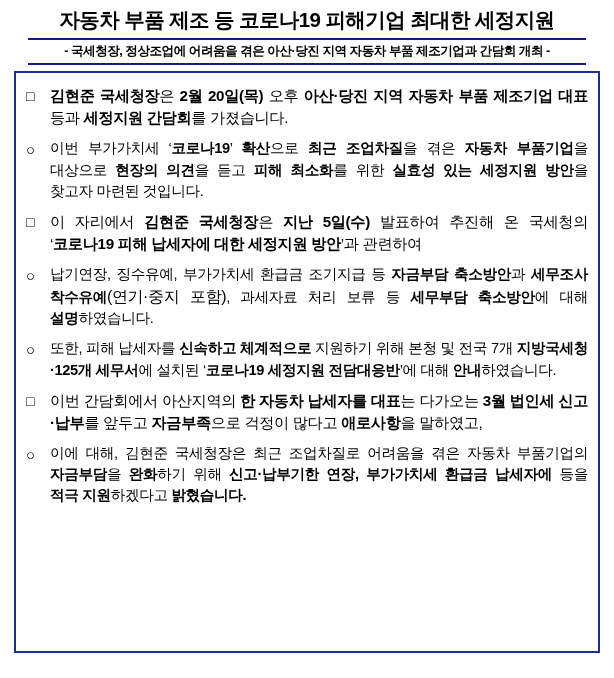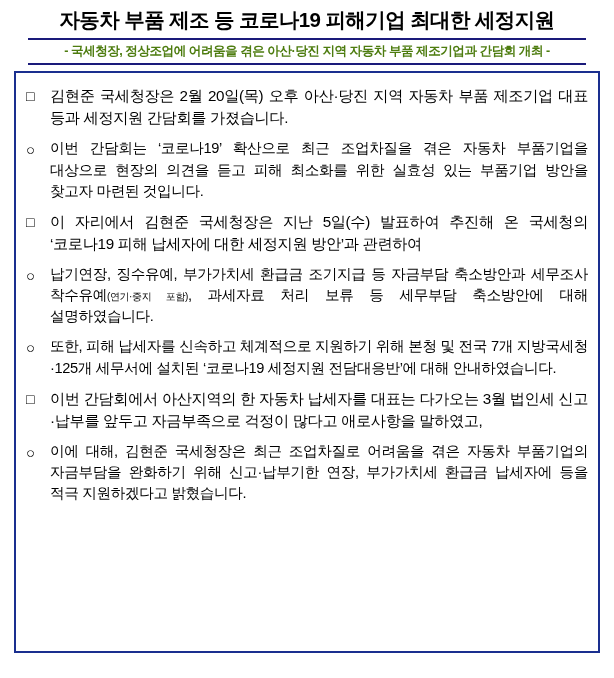--- a/index.html
+++ b/index.html
@@ -27,21 +27,21 @@
     font-weight: bold;
     letter-spacing: -0.6px;
     line-height: 1.15;
     margin: 2px 0 6px 0;
     white-space: nowrap;
   }
   .subline {
     text-align: center;
     font-size: 12.6px;
     font-weight: bold;
-    color: #4d7c0f;
+    color: #000000;
     letter-spacing: -0.5px;
     line-height: 1.25;
     white-space: nowrap;
   }
   .rule {
     border: 0;
     border-top: 2px solid #1a1a7a;
     margin: 4px 18px 4px 18px;
   }
   .box {
@@ -74,24 +74,24 @@
     font-size: 15.2px;
     line-height: 1.45;
     letter-spacing: -0.35px;
     text-align: justify;
     word-break: keep-all;
   }
   .text.sub {
     font-size: 14.6px;
   }
   b {
-    font-weight: normal;
+    font-weight: bold;
   }
   .small {
-    font-size: 10px;
+    font-size: 16px;
     letter-spacing: -0.4px;
   }
 </style>
 </head>
 <body>
 
 <div class="page">
 
   <div class="headline">자동차 부품 제조 등 코로나19 피해기업 최대한 세정지원</div>
 
@@ -99,21 +99,21 @@
   <div class="subline">- 국세청장, 정상조업에 어려움을 겪은 아산·당진 지역 자동차 부품 제조기업과 간담회 개최 -</div>
   <hr class="rule">
 
   <div class="box" id="content-box">
       <div class="item">
         <div class="marker sq">□</div>
         <div class="text"><b>김현준 국세청장</b><span>은 </span><b>2월 20일(목)</b><span> 오후 </span><b>아산·당진 지역 자동차 부품 제조기업 대표</b><span> 등과 </span><b>세정지원 간담회</b><span>를 가졌습니다.</span></div>
       </div>
       <div class="item">
         <div class="marker">○</div>
-        <div class="text sub"><span>이번 간담회는 ‘</span><b>코로나19</b><span>’ </span><b>확산</b><span>으로 </span><b>최근 조업차질</b><span>을 겪은 </span><b>자동차 부품기업</b><span>을 대상으로 </span><b>현장의 의견</b><span>을 듣고 </span><b>피해 최소화</b><span>를 위한 </span><b>실효성 있는 부품기업 방안</b><span>을 찾고자 마련된 것입니다.</span></div>
+        <div class="text sub"><span>이번 부가가치세 ‘</span><b>코로나19</b><span>’ </span><b>확산</b><span>으로 </span><b>최근 조업차질</b><span>을 겪은 </span><b>자동차 부품기업</b><span>을 대상으로 </span><b>현장의 의견</b><span>을 듣고 </span><b>피해 최소화</b><span>를 위한 </span><b>실효성 있는 세정지원 방안</b><span>을 찾고자 마련된 것입니다.</span></div>
       </div>
       <div class="item">
         <div class="marker sq">□</div>
         <div class="text"><span>이 자리에서 </span><b>김현준 국세청장</b><span>은 </span><b>지난 5일(수)</b><span> 발표하여 추진해 온 국세청의 ‘</span><b>코로나19 피해 납세자에 대한 세정지원 방안</b><span>’과 관련하여</span></div>
       </div>
       <div class="item">
         <div class="marker">○</div>
         <div class="text sub"><span>납기연장, 징수유예, 부가가치세 환급금 조기지급 등 </span><b>자금부담 축소방안</b><span>과 </span><b>세무조사 착수유예</b><span class="small">(연기·중지 포함)</span><span>, 과세자료 처리 보류 등 </span><b>세무부담 축소방안</b><span>에 대해 </span><b>설명</b><span>하였습니다.</span></div>
       </div>
       <div class="item">

